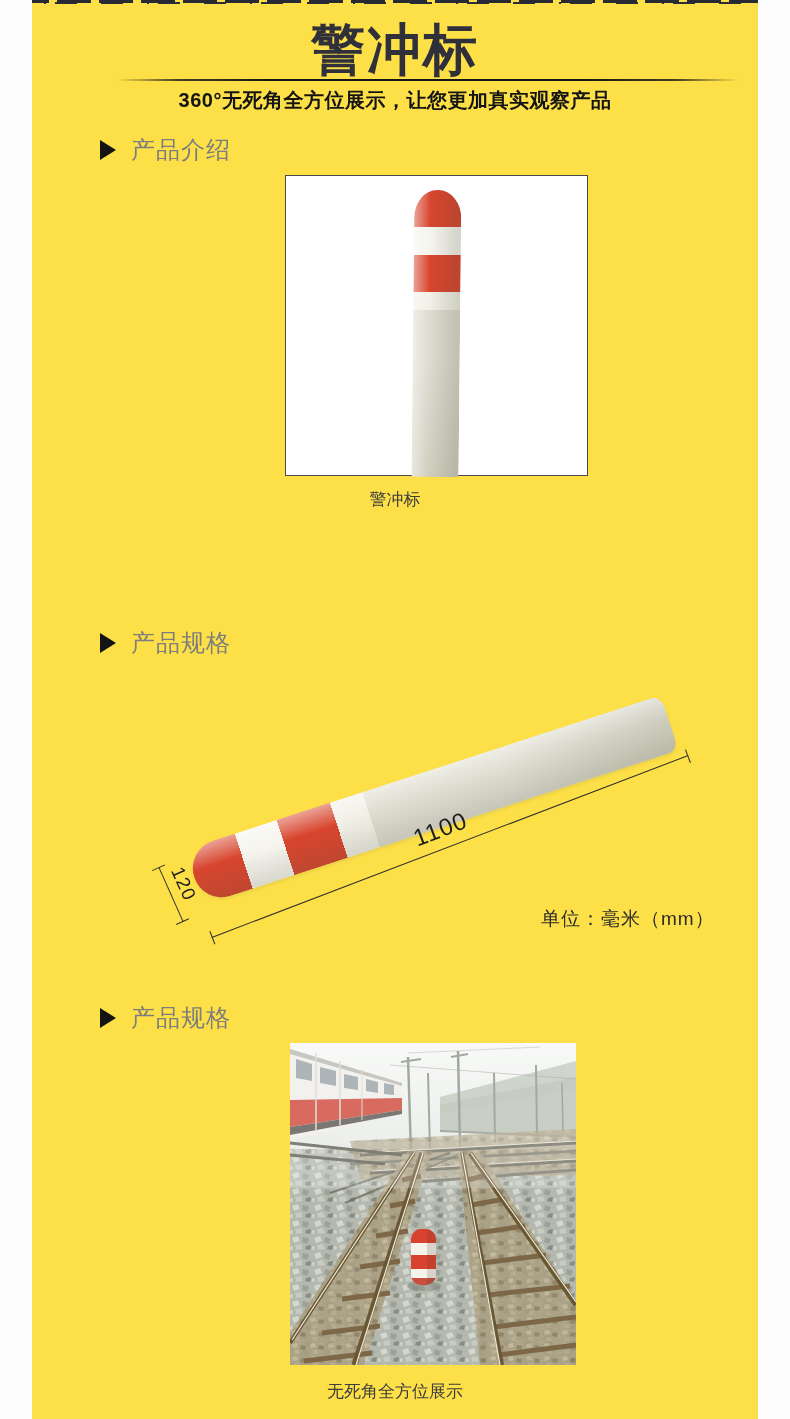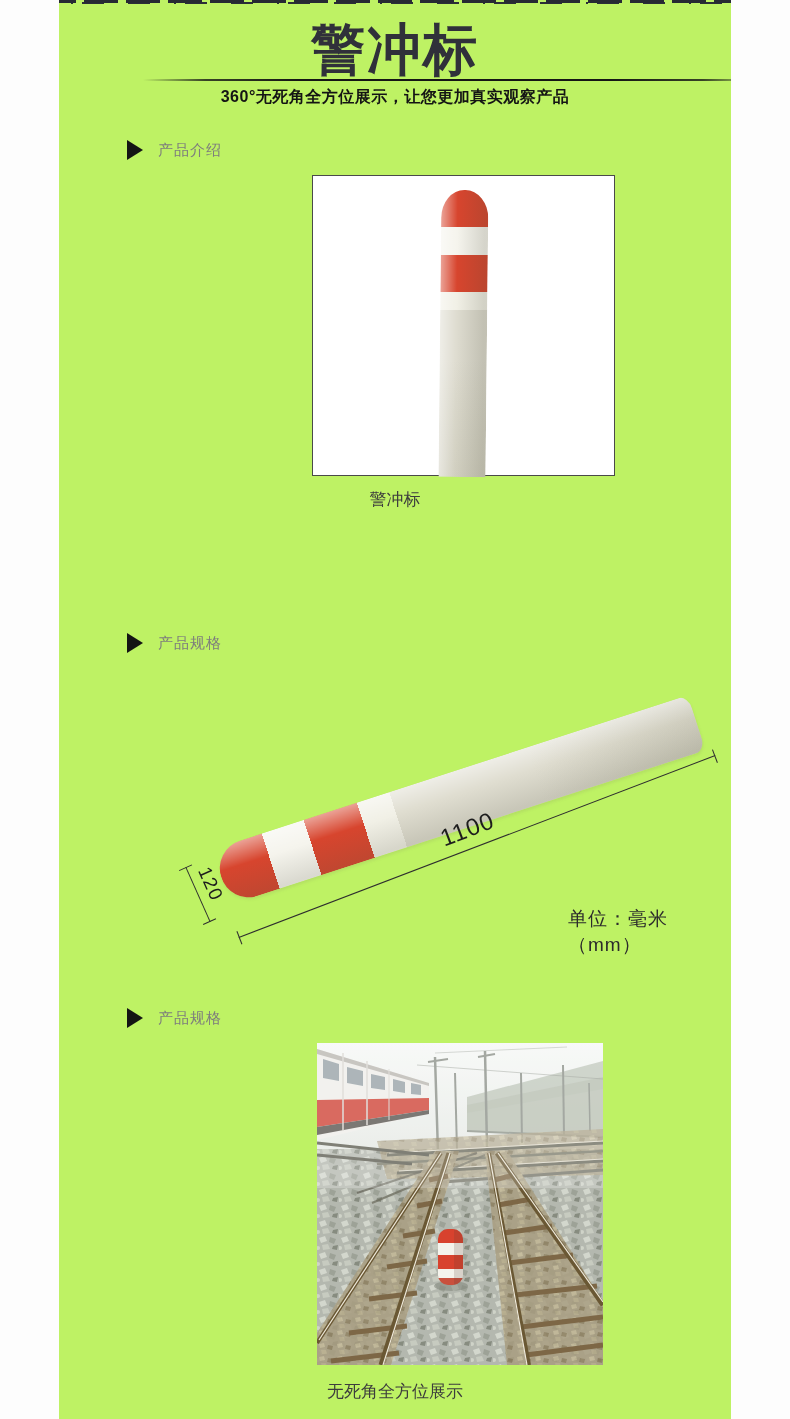--- a/index.html
+++ b/index.html
@@ -1,42 +1,42 @@
 <!DOCTYPE html>
 <html><head>
 <meta charset="utf-8">
 <style>
   * { margin:0; padding:0; box-sizing:border-box; }
   html,body { background:#fdfdfd; }
   body { font-family:"Liberation Sans","DejaVu Sans",sans-serif; }
-  #page { position:relative; width:672px; height:1419px; margin:0 auto; background:#bef264; overflow:hidden; }
+  #page { position:relative; width:726px; height:1419px; margin:0 auto; background:#fde047; overflow:hidden; }
 
   
   .torn { position:absolute; top:0; left:0; width:790px; height:5px;
     background-image:
       repeating-linear-gradient(90deg,#272a33 0 17px, rgba(39,42,51,0) 17px 25px),
       repeating-linear-gradient(90deg, rgba(39,42,51,0) 0 9px, #2b2e38 9px 31px, rgba(39,42,51,0) 31px 46px);
     background-size:42px 3px, 103px 2px;
     background-position:0 0, 14px 2px;
     background-repeat:repeat-x; }
 
   .title { position:absolute; top:14px; left:0; width:100%; text-align:center;
     font-size:54px; font-weight:900; color:#30303a; letter-spacing:2px;
     transform:scaleY(1.04); font-family:"DejaVu Sans","Liberation Sans",sans-serif; }
 
   .divider { position:absolute; top:79px; left:84px; width:622px; height:2px;
     background:linear-gradient(90deg, rgba(22,22,22,0) 0%, rgba(22,22,22,.8) 10%, #151515 25%, #151515 75%, rgba(22,22,22,.8) 90%, rgba(22,22,22,0) 100%); }
 
   .subtitle { position:absolute; top:87px; left:0; width:100%; text-align:center;
-    font-size:16px; font-weight:bold; color:#141414; letter-spacing:0.5px; }
+    font-size:20px; font-weight:bold; color:#141414; letter-spacing:0.5px; }
 
   
   .sec-h { position:absolute; left:68px; display:flex; align-items:center; height:22px; }
   .tri { width:0; height:0; border-left:16px solid #141414; border-top:10px solid transparent; border-bottom:10px solid transparent; }
-  .sec-label { margin-left:15px; font-size:15px; color:#7d7d7d; letter-spacing:1px; }
+  .sec-label { margin-left:15px; font-size:24px; color:#7d7d7d; letter-spacing:1px; }
 
   
   .intro-box { position:absolute; top:175px; left:253px; width:303px; height:301px;
     background:#fff; border:1px solid #4a4a4a; }
   .intro-post { position:absolute; top:14px; left:127px; width:47px; height:287px;
     transform:rotate(.6deg);
     border-radius:23px 23px 0 0 / 28px 28px 0 0;
     background-image:
       linear-gradient(90deg, rgba(255,255,255,.5), rgba(255,255,255,0) 35%, rgba(70,70,50,.18) 92%),
       linear-gradient(180deg,#d7452e 0 37px,#f5f4ed 37px 65px,#d7452e 65px 102px,#f1f0e6 102px 120px,#dedcd0 120px 170px,#d1cfc0 100%); }

